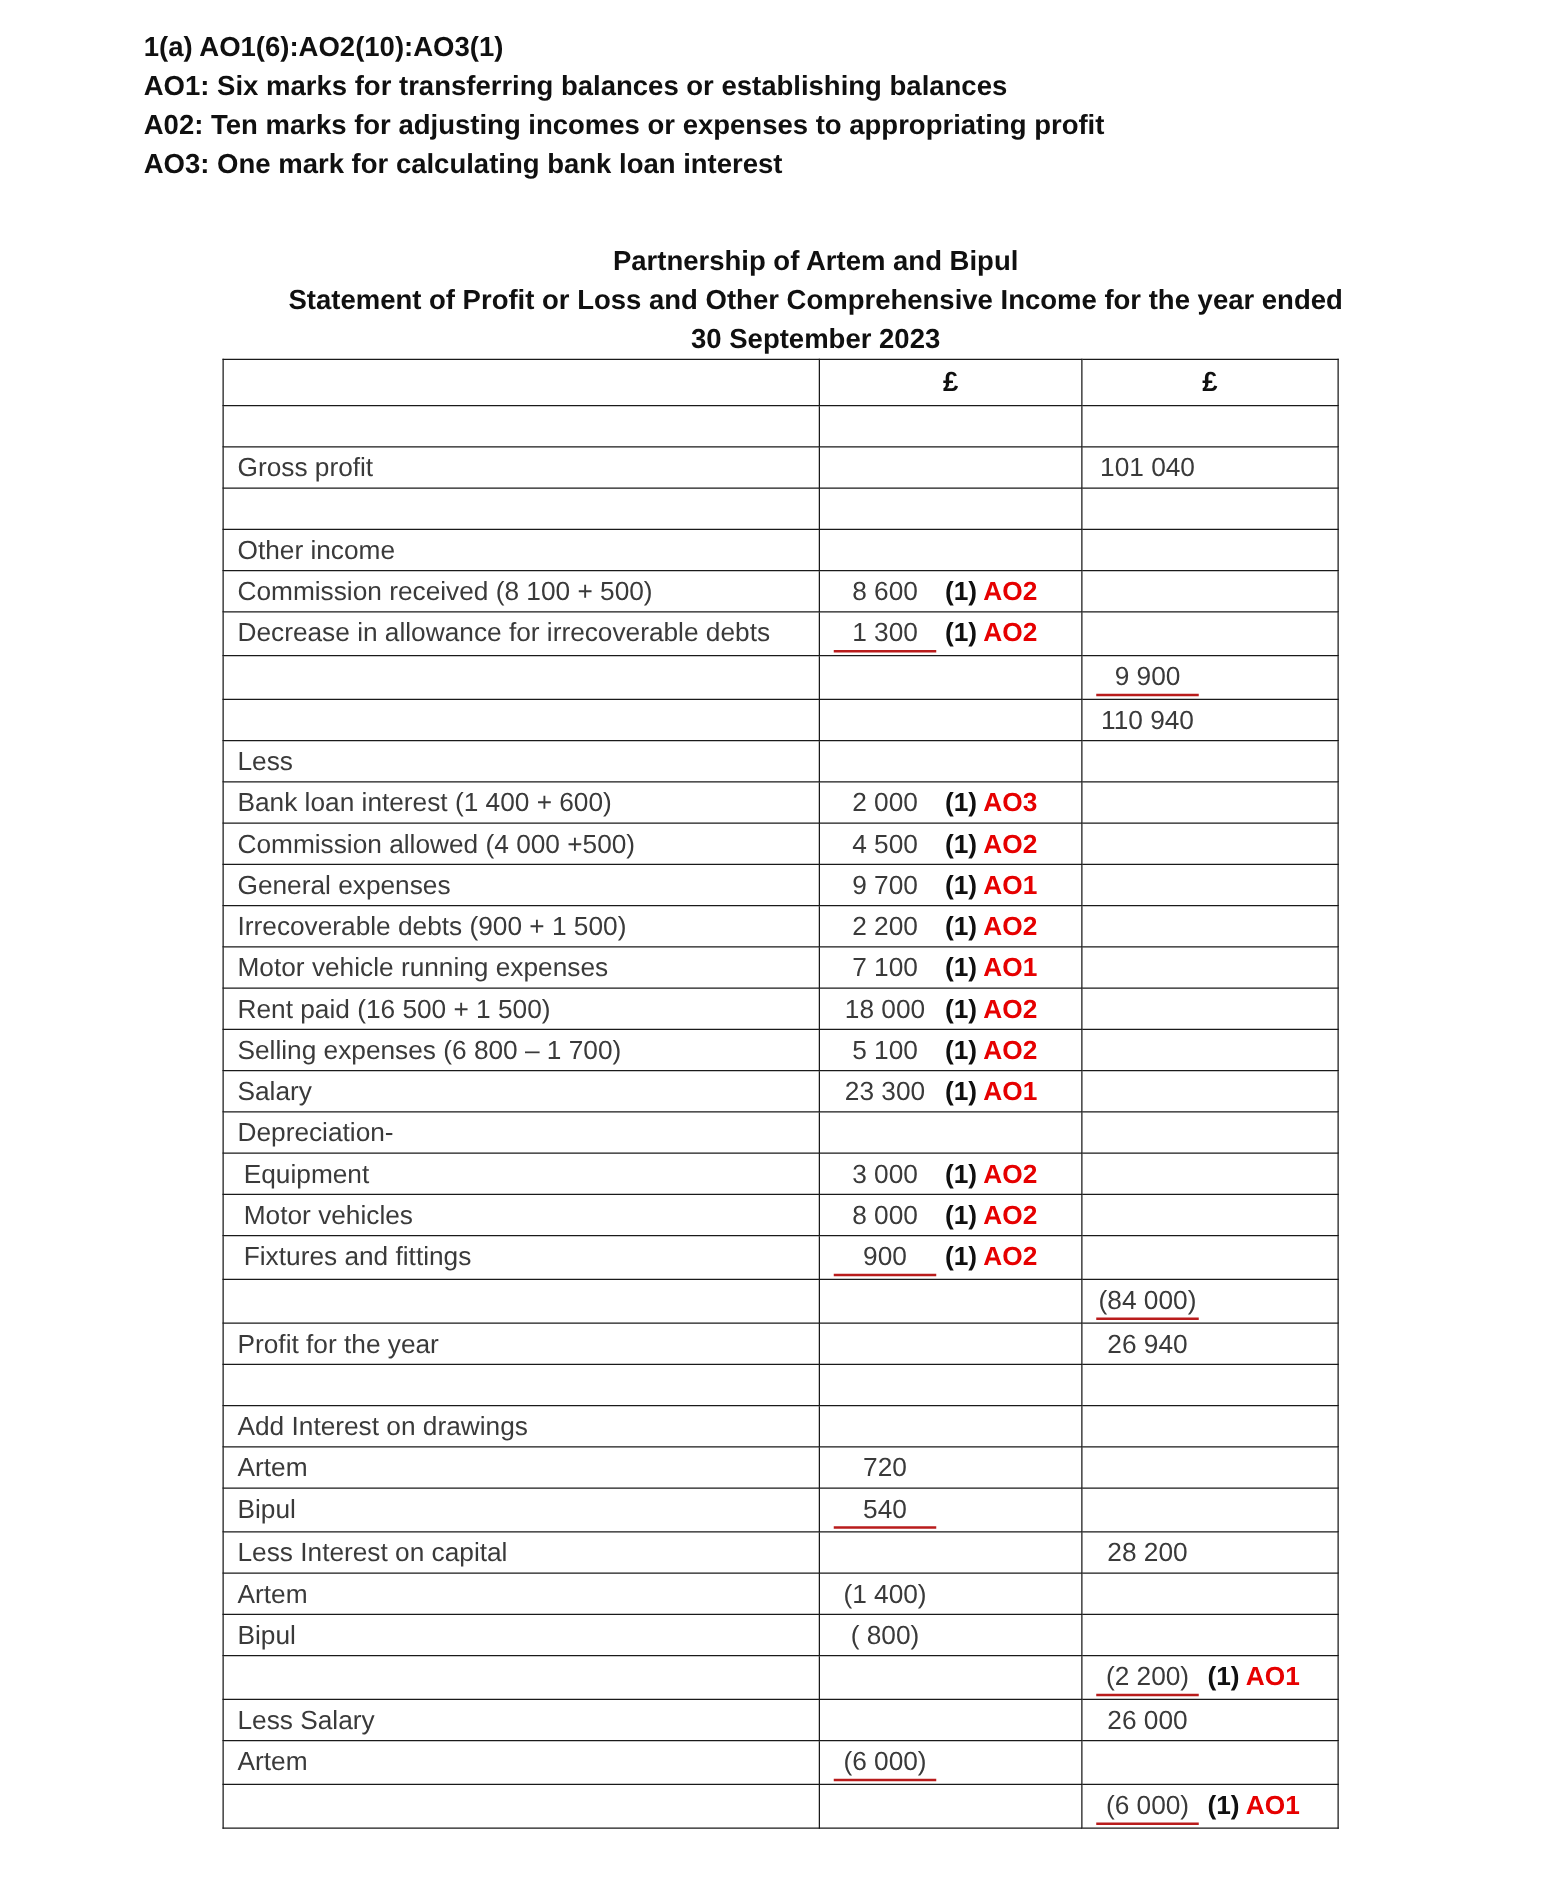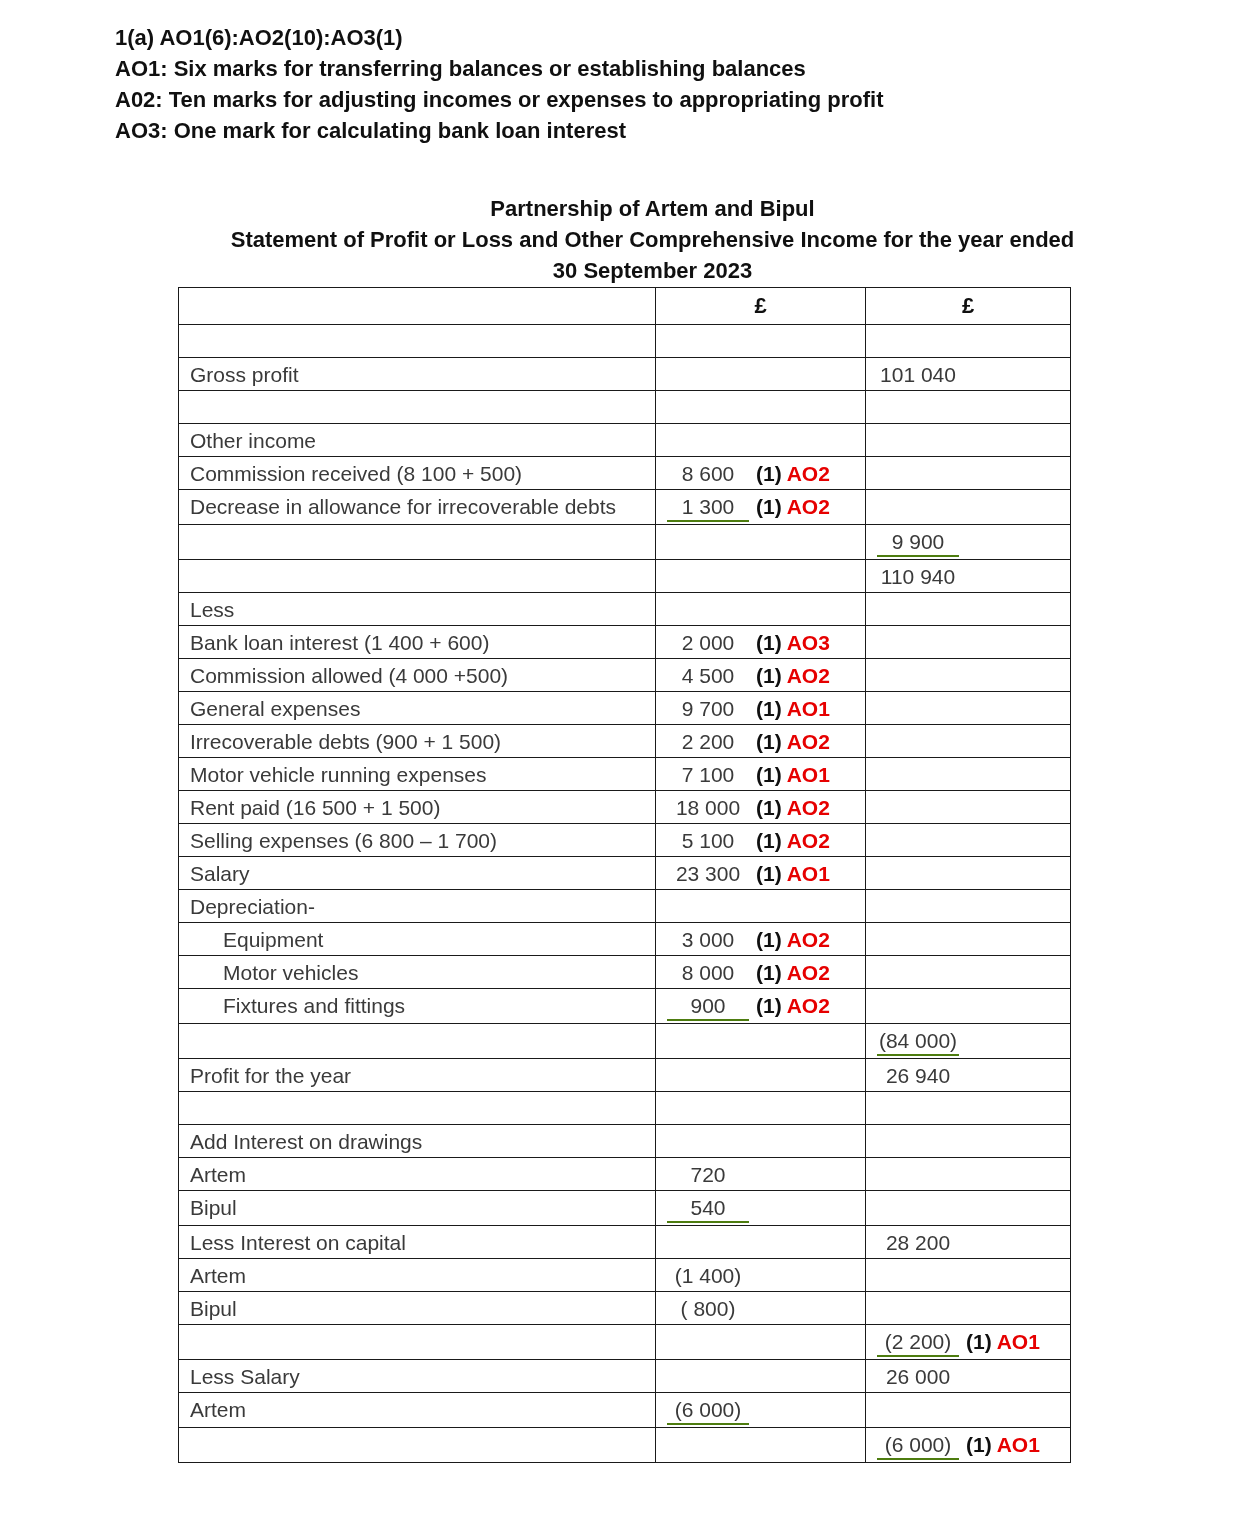--- a/index.html
+++ b/index.html
@@ -49,31 +49,31 @@
   }
   table.stmt td {
     height: 33px;
     font-size: 21px;
     line-height: 27px;
     vertical-align: top;
     padding: 3px 6px 2px 11px;
     color: #3a3a3a;
   }
   td.lbl { padding-left: 11px; }
-  td.lbl.indent { padding-left: 44px; }
+  td.lbl.indent { padding-left: 16px; }
   td.amt { white-space: nowrap; padding-left: 5px; }
   td.amt3 { padding-left: 12px; }
   .num {
     display: inline-block;
     width: 82px;
     text-align: center;
     white-space: pre;
   }
   .num.u {
-    border-bottom: 2px solid #4d7c0f;
+    border-bottom: 2px solid #b91c1c;
     padding-bottom: 0px;
   }
   .mk-count {
     font-weight: bold;
     color: #101010;
     margin-left: 7px;
   }
   .mk-ao {
     font-weight: bold;
     color: var(--mark-red, #e60000);

